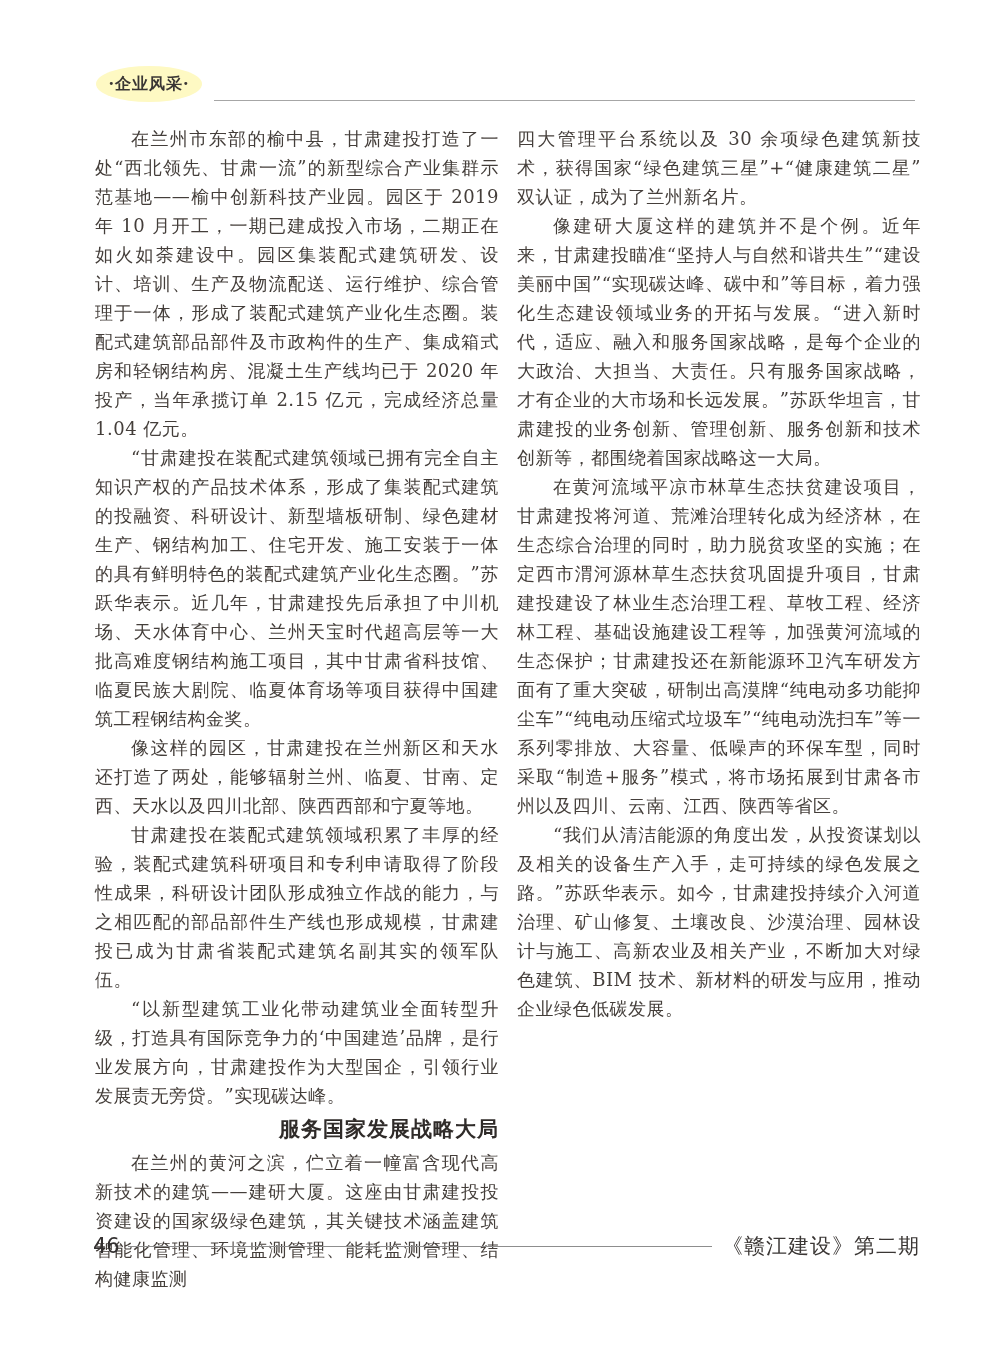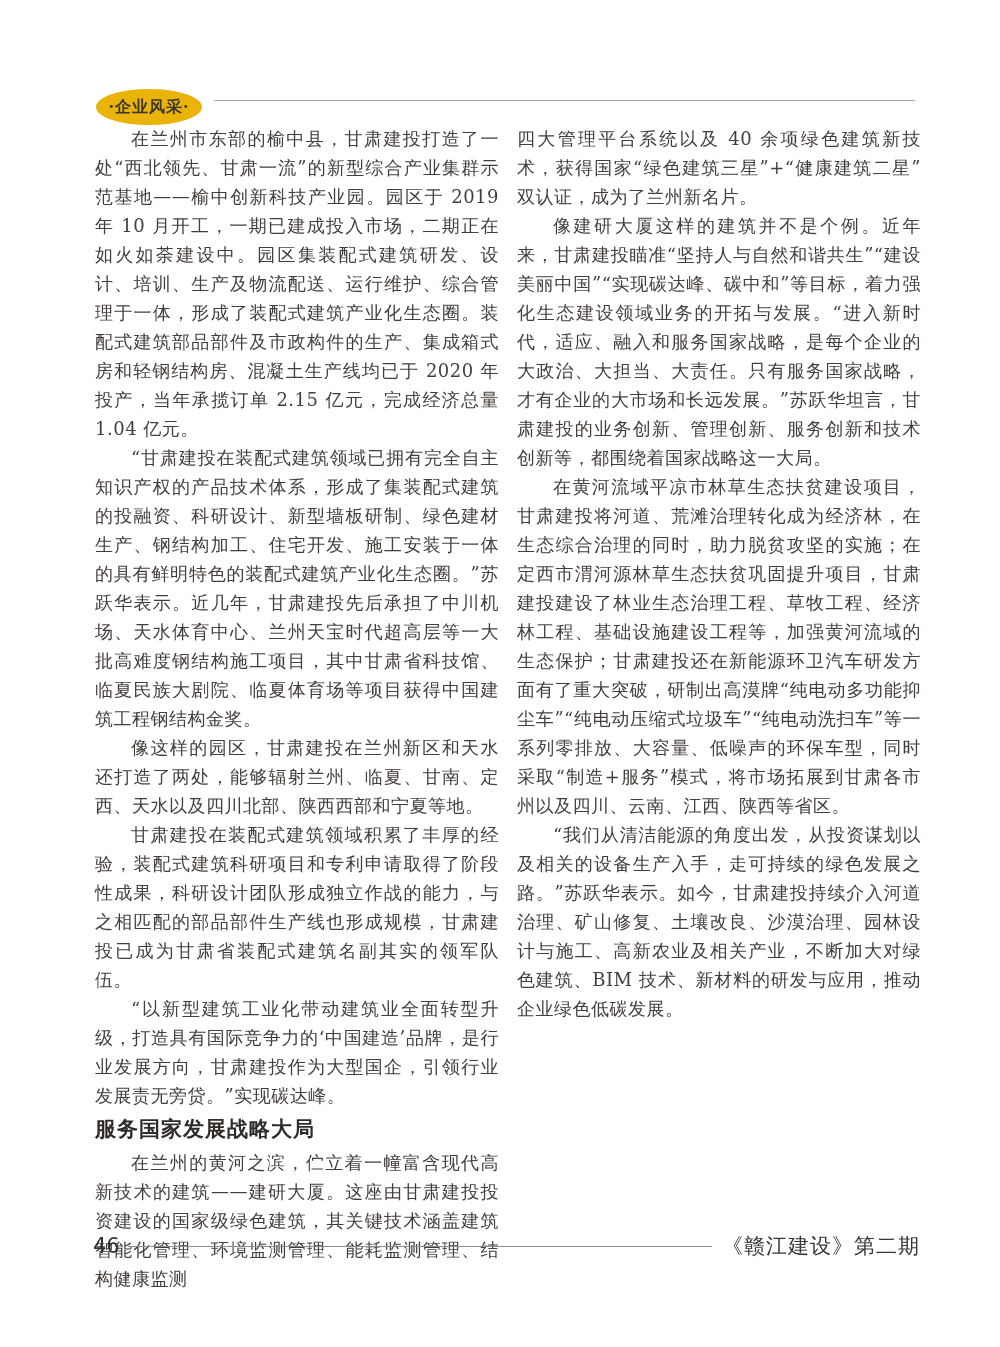--- a/index.html
+++ b/index.html
@@ -13,24 +13,24 @@
     height: 1347px;
     background: #ffffff;
     overflow: hidden;
     font-family: "DejaVu Serif", serif;
     color: #443e3a;
   }
   
   .header-badge {
     position: absolute;
     left: 96px;
-    top: 89px;
+    top: 66px;
     width: 106px;
     height: 36px;
-    background: #eab308;
+    background: #fef9c3;
     border-radius: 50%;
     display: flex;
     align-items: center;
     justify-content: center;
   }
   .header-badge .badge-label {
     font-size: 16px;
     font-weight: bold;
     letter-spacing: 1px;
     color: #3a3634;
@@ -66,21 +66,21 @@
     letter-spacing: 0.5px;
   }
   .column p.no-indent {
     text-indent: 0;
   }
   .section-heading {
     margin: 5px 0 5px 0;
     font-family: "DejaVu Sans", sans-serif;
     font-size: 21px;
     font-weight: bold;
-    text-align: left;
+    text-align: right;
     color: #2f2b29;
     letter-spacing: 1px;
   }
   
   .footer {
     position: absolute;
     left: 93px;
     right: 80px;
     top: 1232px;
     display: flex;
@@ -122,21 +122,21 @@
       <p>在兰州市东部的榆中县，甘肃建投打造了一处“西北领先、甘肃一流”的新型综合产业集群示范基地——榆中创新科技产业园。园区于 2019 年 10 月开工，一期已建成投入市场，二期正在如火如荼建设中。园区集装配式建筑研发、设计、培训、生产及物流配送、运行维护、综合管理于一体，形成了装配式建筑产业化生态圈。装配式建筑部品部件及市政构件的生产、集成箱式房和轻钢结构房、混凝土生产线均已于 2020 年投产，当年承揽订单 2.15 亿元，完成经济总量 1.04 亿元。</p>
       <p>“甘肃建投在装配式建筑领域已拥有完全自主知识产权的产品技术体系，形成了集装配式建筑的投融资、科研设计、新型墙板研制、绿色建材生产、钢结构加工、住宅开发、施工安装于一体的具有鲜明特色的装配式建筑产业化生态圈。”苏跃华表示。近几年，甘肃建投先后承担了中川机场、天水体育中心、兰州天宝时代超高层等一大批高难度钢结构施工项目，其中甘肃省科技馆、临夏民族大剧院、临夏体育场等项目获得中国建筑工程钢结构金奖。</p>
       <p>像这样的园区，甘肃建投在兰州新区和天水还打造了两处，能够辐射兰州、临夏、甘南、定西、天水以及四川北部、陕西西部和宁夏等地。</p>
       <p>甘肃建投在装配式建筑领域积累了丰厚的经验，装配式建筑科研项目和专利申请取得了阶段性成果，科研设计团队形成独立作战的能力，与之相匹配的部品部件生产线也形成规模，甘肃建投已成为甘肃省装配式建筑名副其实的领军队伍。</p>
       <p>“以新型建筑工业化带动建筑业全面转型升级，打造具有国际竞争力的‘中国建造’品牌，是行业发展方向，甘肃建投作为大型国企，引领行业发展责无旁贷。”实现碳达峰。</p>
       <h2 class="section-heading">服务国家发展战略大局</h2>
       <p>在兰州的黄河之滨，伫立着一幢富含现代高新技术的建筑——建研大厦。这座由甘肃建投投资建设的国家级绿色建筑，其关键技术涵盖建筑智能化管理、环境监测管理、能耗监测管理、结构健康监测</p>
     </div>
 
     <div class="column">
-      <p class="no-indent">四大管理平台系统以及 40 余项绿色建筑新技术，获得国家“绿色建筑三星”+“健康建筑二星”双认证，成为了兰州新名片。</p>
+      <p class="no-indent">四大管理平台系统以及 30 余项绿色建筑新技术，获得国家“绿色建筑三星”+“健康建筑二星”双认证，成为了兰州新名片。</p>
       <p>像建研大厦这样的建筑并不是个例。近年来，甘肃建投瞄准“坚持人与自然和谐共生”“建设美丽中国”“实现碳达峰、碳中和”等目标，着力强化生态建设领域业务的开拓与发展。“进入新时代，适应、融入和服务国家战略，是每个企业的大政治、大担当、大责任。只有服务国家战略，才有企业的大市场和长远发展。”苏跃华坦言，甘肃建投的业务创新、管理创新、服务创新和技术创新等，都围绕着国家战略这一大局。</p>
       <p>在黄河流域平凉市林草生态扶贫建设项目，甘肃建投将河道、荒滩治理转化成为经济林，在生态综合治理的同时，助力脱贫攻坚的实施；在定西市渭河源林草生态扶贫巩固提升项目，甘肃建投建设了林业生态治理工程、草牧工程、经济林工程、基础设施建设工程等，加强黄河流域的生态保护；甘肃建投还在新能源环卫汽车研发方面有了重大突破，研制出高漠牌“纯电动多功能抑尘车”“纯电动压缩式垃圾车”“纯电动洗扫车”等一系列零排放、大容量、低噪声的环保车型，同时采取“制造+服务”模式，将市场拓展到甘肃各市州以及四川、云南、江西、陕西等省区。</p>
       <p>“我们从清洁能源的角度出发，从投资谋划以及相关的设备生产入手，走可持续的绿色发展之路。”苏跃华表示。如今，甘肃建投持续介入河道治理、矿山修复、土壤改良、沙漠治理、园林设计与施工、高新农业及相关产业，不断加大对绿色建筑、BIM 技术、新材料的研发与应用，推动企业绿色低碳发展。</p>
     </div>
 
   </div>
 
   <div class="footer">
     <span class="page-number">46</span>
     <span class="footer-rule"></span>

